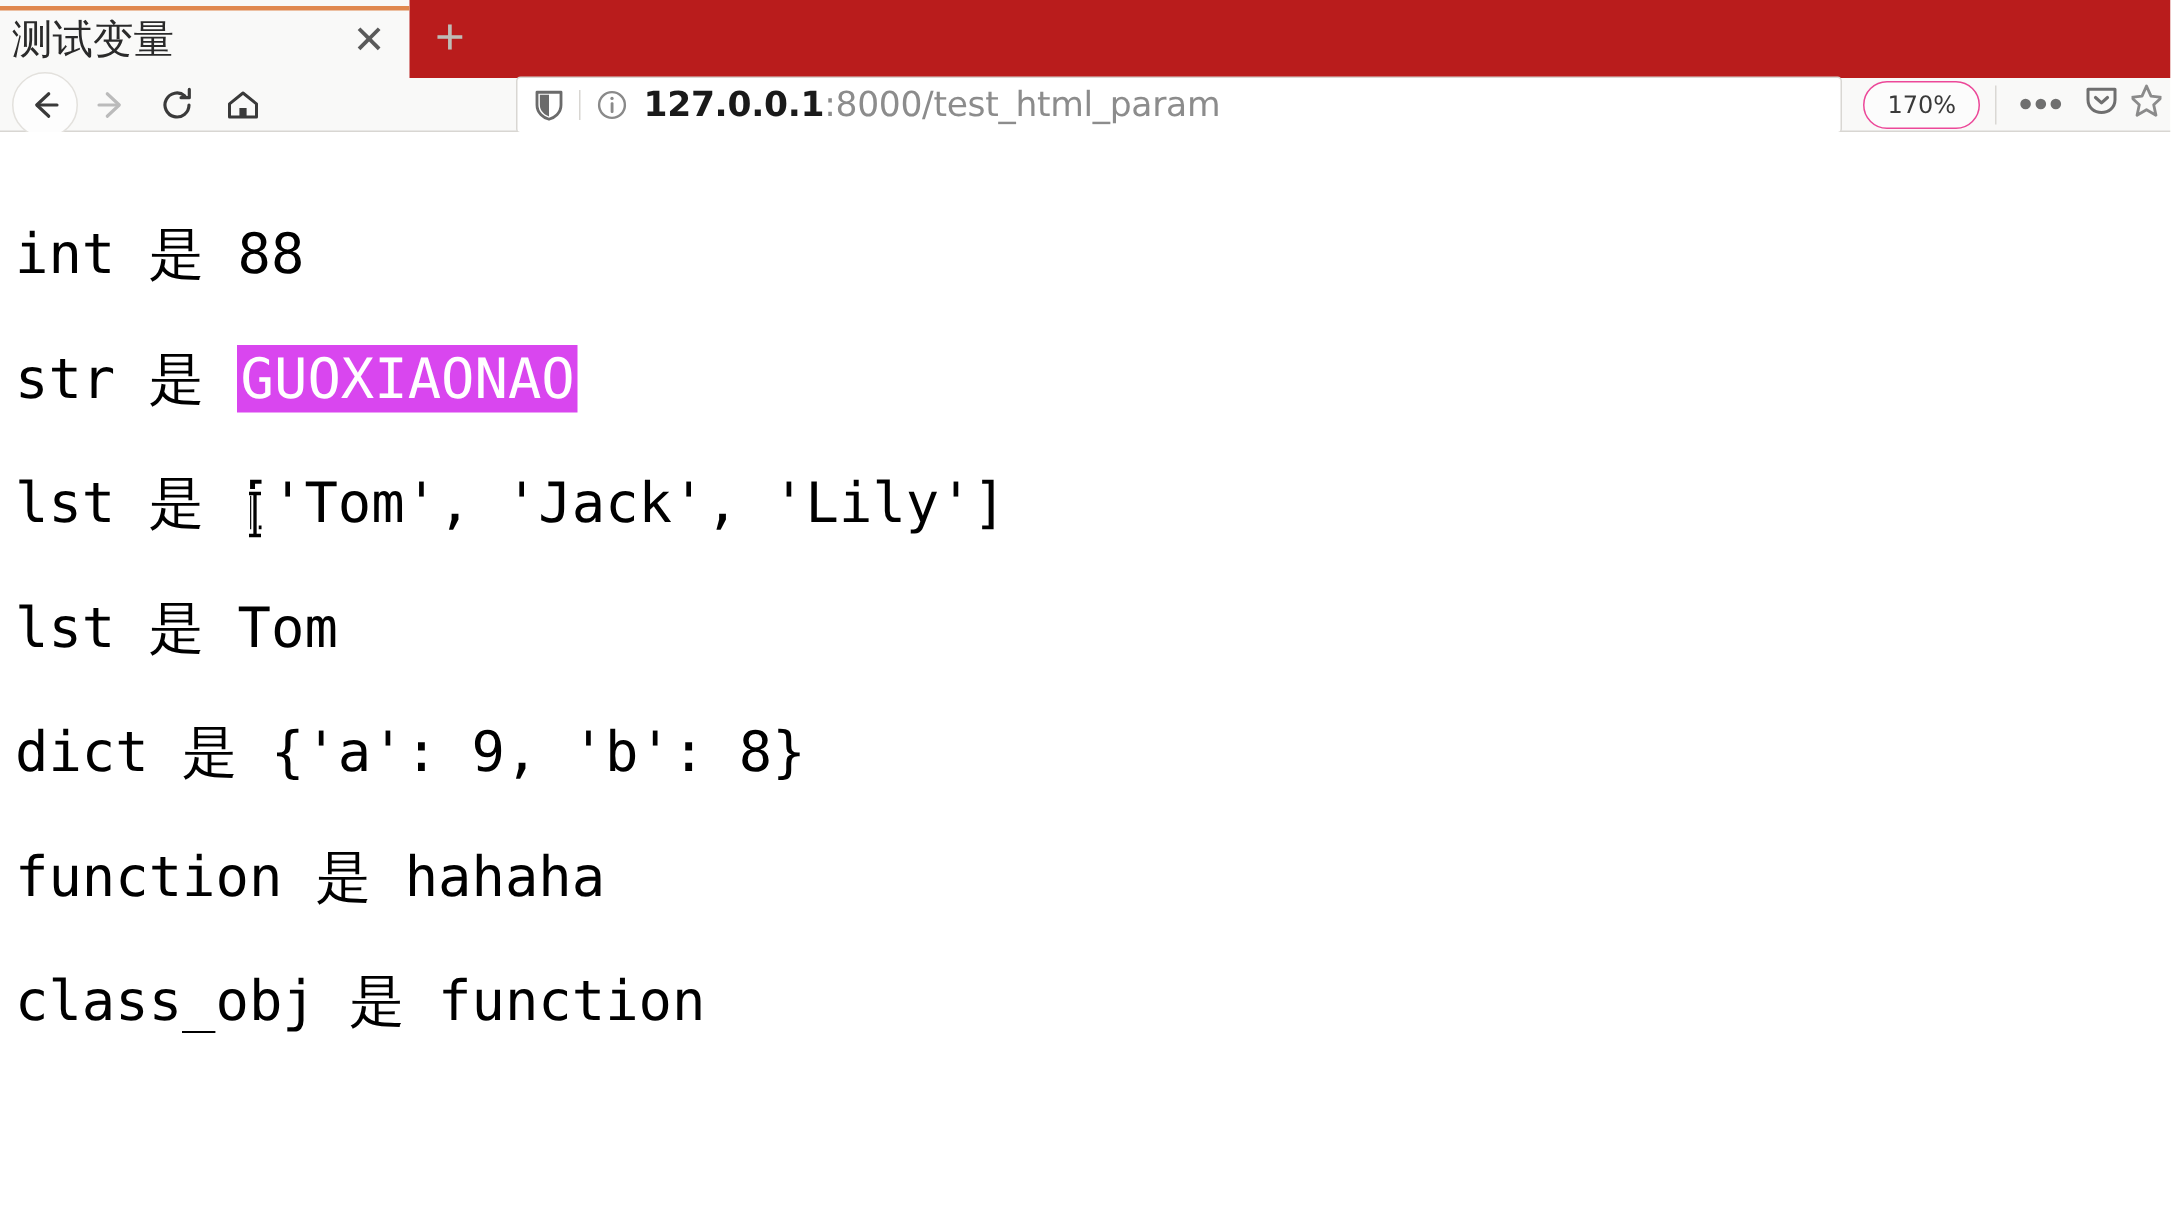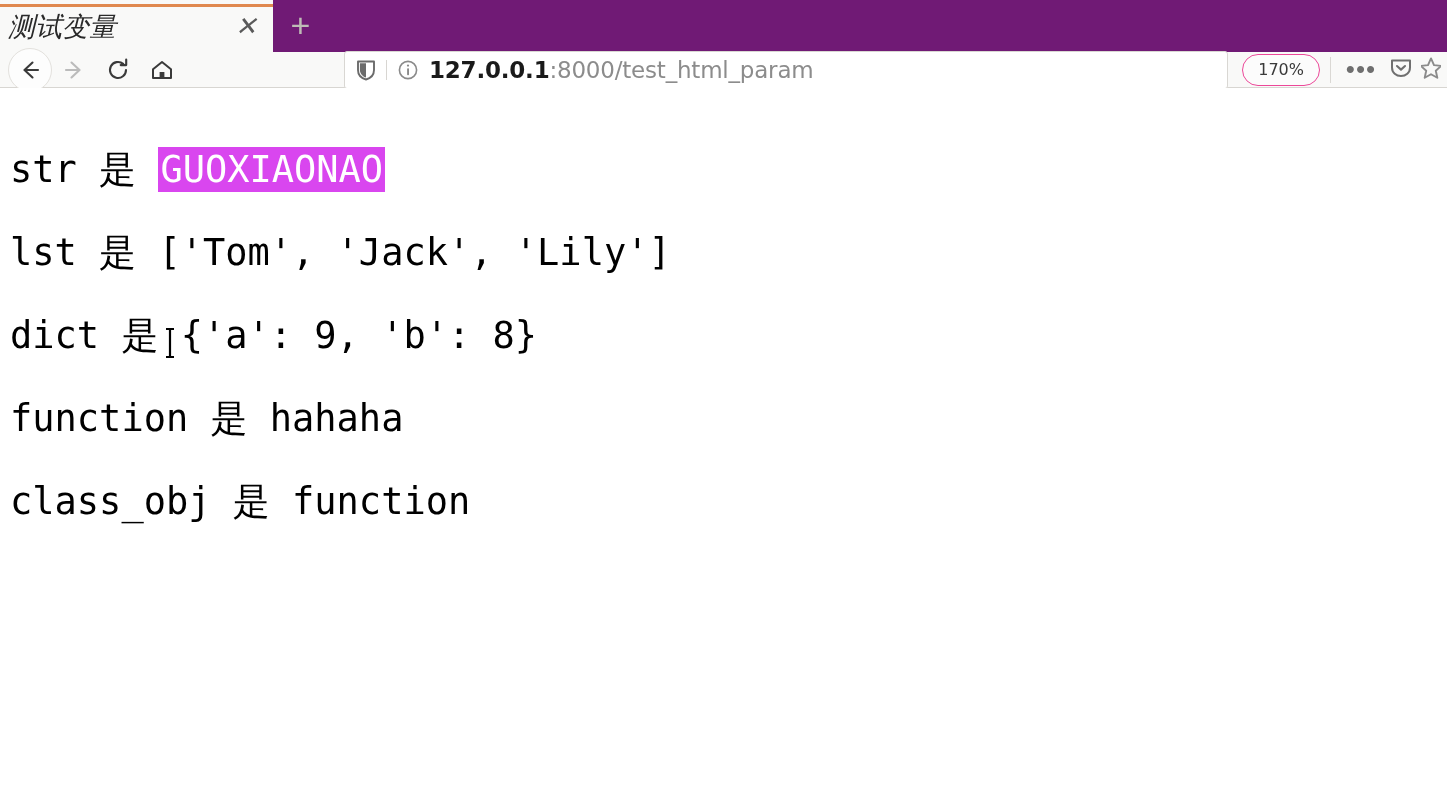--- a/index.html
+++ b/index.html
@@ -7,24 +7,23 @@
     width:1447px; height:811px;
     background:#ffffff;
     font-family:"Liberation Sans", sans-serif;
     overflow:hidden;
   }
 
   
   .tabstrip{
     position:relative;
     height:52px;
-    background:#701a75;
+    background:#b91c1c;
     display:flex;
     align-items:flex-end;
-    font-style:italic;
   }
   .tab{
     position:relative;
     width:273px;
     height:52px;
     background:#F9F9F8;
     display:flex;
     align-items:center;
     padding:0 10px 0 6px;
   }
@@ -248,22 +247,24 @@
     <span>
       <svg width="26" height="26" viewBox="0 0 26 26">
         <path d="M13 3.4 L16 10.1 L23.2 10.9 L17.8 15.8 L19.3 22.8 L13 19.2 L6.7 22.8 L8.2 15.8 L2.8 10.9 L10 10.1 Z" fill="none" stroke="#8B8B8B" stroke-width="1.9" stroke-linejoin="round"></path>
       </svg>
     </span>
   </div>
 </div>
 
 <div class="content">
   <div id="lines">
+      <div class="pline"><span>int 是 </span><span>88</span></div>
       <div class="pline"><span>str 是 </span><span class="sel">GUOXIAONAO</span></div>
       <div class="pline"><span>lst 是 </span><span>['Tom', 'Jack', 'Lily']</span></div>
+      <div class="pline"><span>lst 是 </span><span>Tom</span></div>
       <div class="pline"><span>dict 是 </span><span>{'a': 9, 'b': 8}</span></div>
       <div class="pline"><span>function 是 </span><span>hahaha</span></div>
       <div class="pline"><span>class_obj 是 </span><span>function</span></div>
     </div>
 
   <span class="ibeam">
     <svg width="14" height="34" viewBox="0 0 14 34">
       <path d="M2 2 H12 M2 32 H12 M7 2 V32" stroke="#FFFFFF" stroke-width="5" fill="none" stroke-linecap="butt"></path>
       <path d="M3 3 H11 M3 31 H11 M7 3 V31" stroke="#000000" stroke-width="2.2" fill="none" stroke-linecap="butt"></path>
     </svg>

